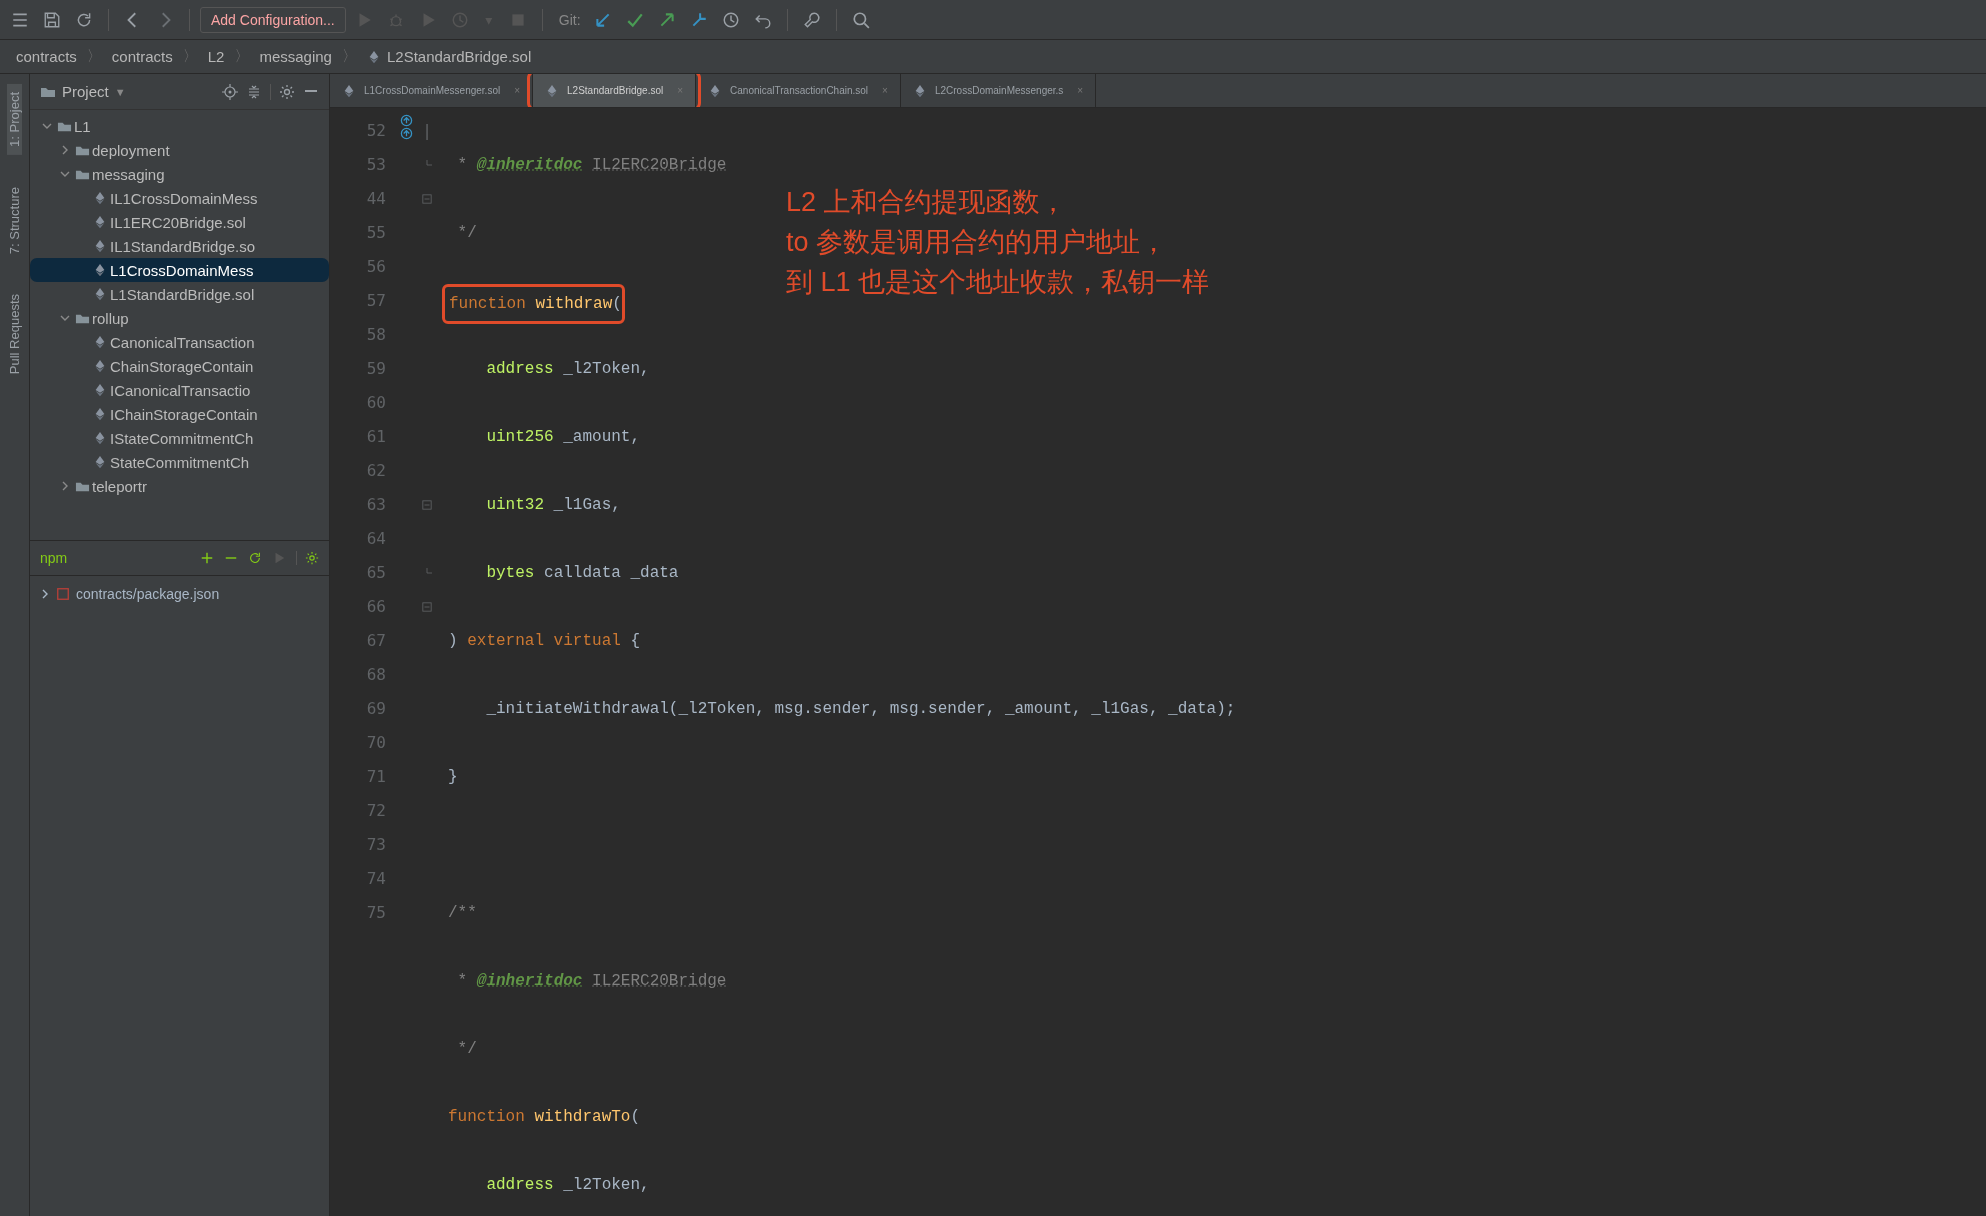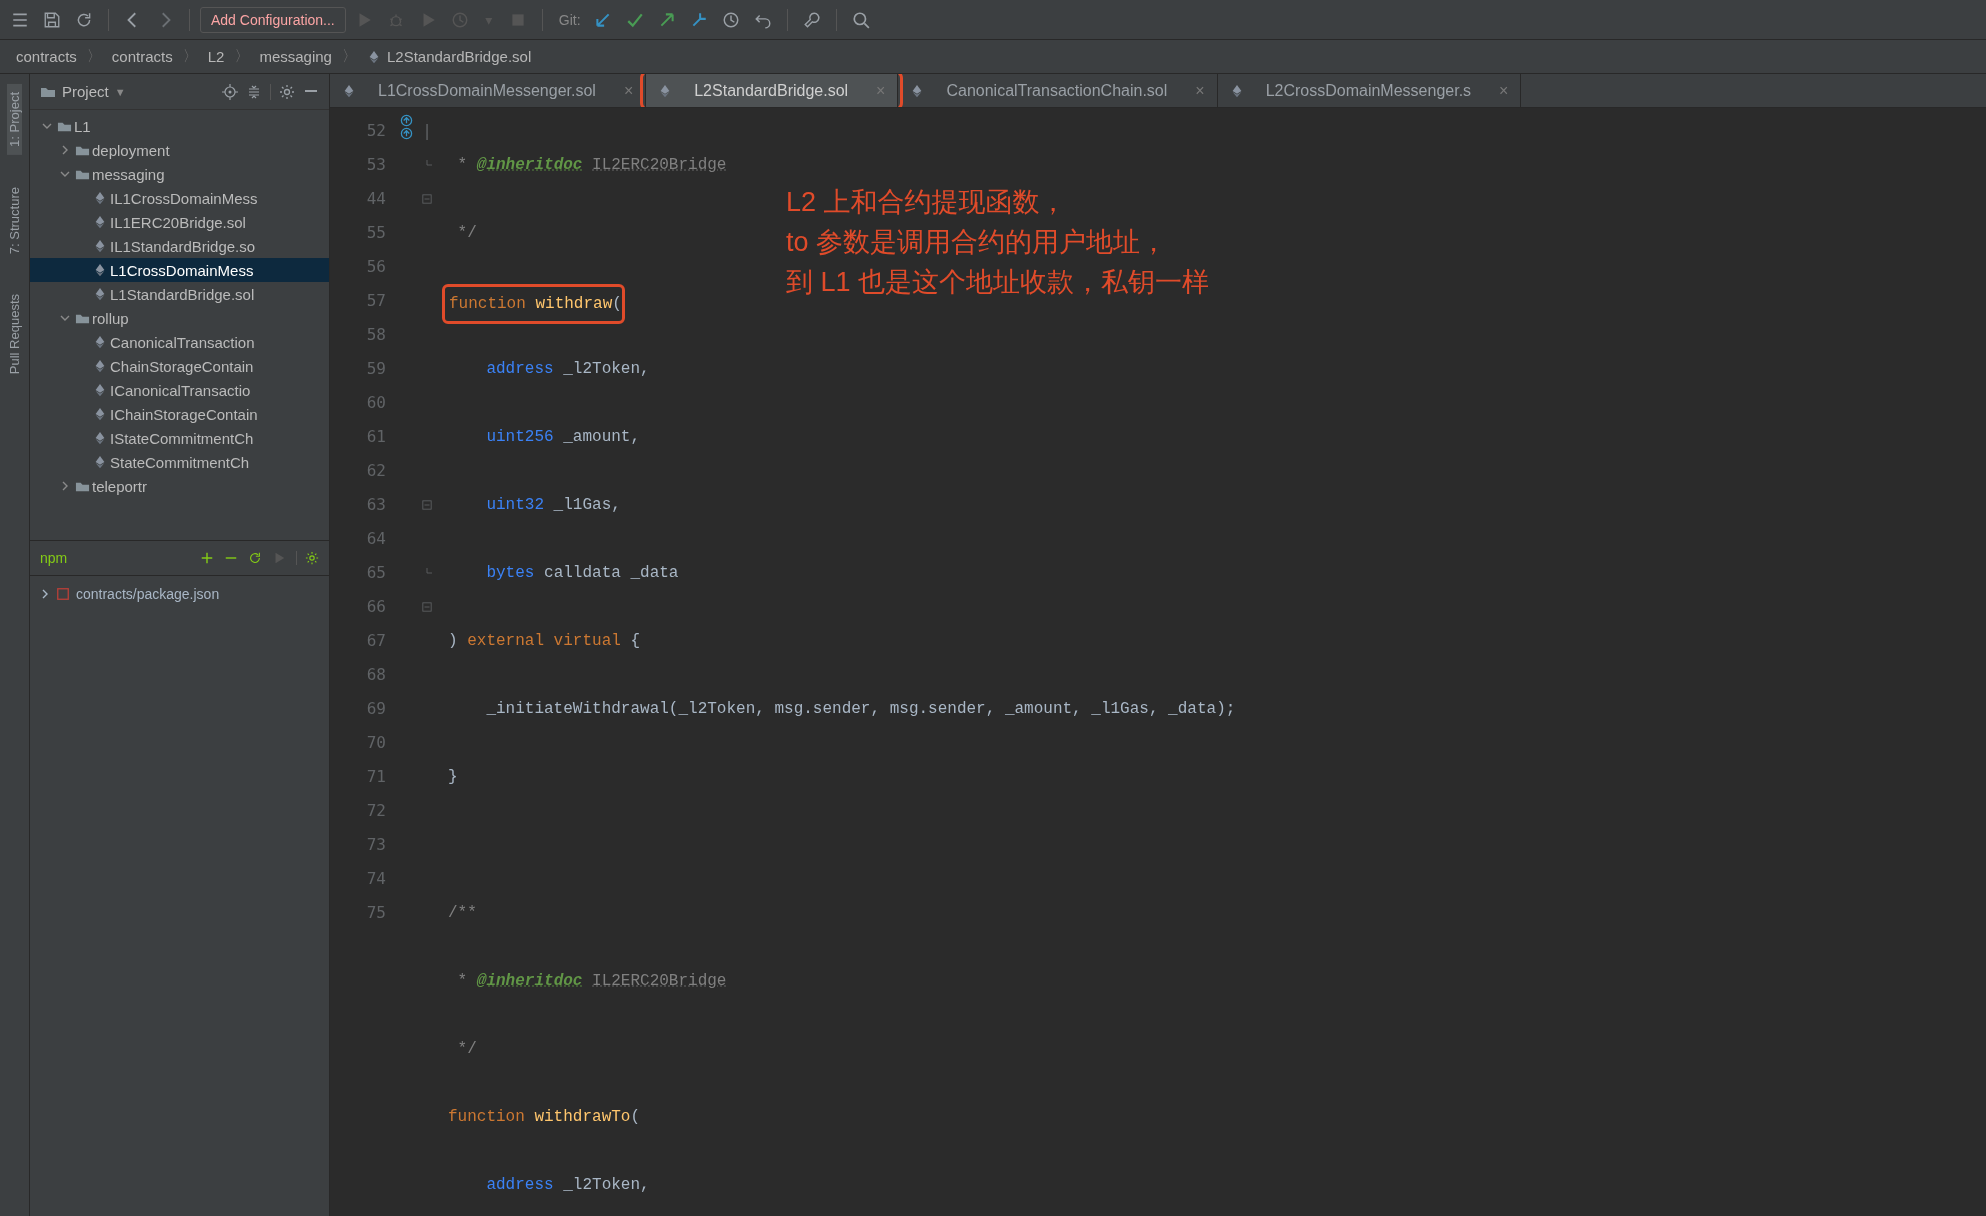--- a/index.html
+++ b/index.html
@@ -28,44 +28,44 @@
 .leftcol .ltab{writing-mode:vertical-rl;transform:rotate(180deg);color:#9aa0a6;font-size:13px;cursor:pointer;padding:8px 0;display:flex;align-items:center;gap:6px;}
 .leftcol .ltab.active{background:#4e5254;}
 
 .sidebar{width:300px;background:#3c3f41;border-right:1px solid #282828;display:flex;flex-direction:column;}
 .side-hdr{display:flex;align-items:center;height:36px;padding:0 10px;gap:8px;border-bottom:1px solid #323232;}
 .side-hdr .title{display:flex;align-items:center;gap:6px;color:#bbb;cursor:pointer;font-size:15px;}
 .side-hdr .spacer{flex:1;}
 .side-hdr .ic{color:#9aa0a6;cursor:pointer;display:flex;}
 .tree{flex:0 0 auto;overflow:auto;padding:4px 0;font-size:15px;height:430px;}
 .tree .row{display:flex;align-items:center;height:24px;padding:0 0 0 10px;cursor:pointer;white-space:nowrap;overflow:hidden;color:#bbb;}
-.tree .row.selected{background:#0d293e;color:#fff;}
+.tree .row.selected{background:#0d293e;color:#fff;border-radius:7px;}
 .tree .chev{width:14px;display:inline-flex;justify-content:center;color:#8a8a8a;}
 .tree .ind{display:inline-block;}
 .tree .fic{width:20px;display:inline-flex;align-items:center;justify-content:center;}
 .npm-hdr{display:flex;align-items:center;height:36px;border-top:1px solid #282828;border-bottom:1px solid #282828;padding:0 10px;gap:10px;color:#84cc16;}
 .npm-hdr .spacer{flex:1;}
 .npm-tree{padding:6px 0;}
 .pkg-icon{color:#b84039;}
 
 .editor-wrap{flex:1;display:flex;flex-direction:column;min-width:0;}
 .tabs{display:flex;height:34px;background:#3c3f41;align-items:stretch;border-bottom:1px solid #282828;overflow:hidden;}
-.tab{display:flex;align-items:center;gap:22px;padding:0 12px;color:#9aa0a6;border-right:1px solid #282828;cursor:pointer;font-size:16px;position:relative;}
+.tab{display:flex;align-items:center;gap:8px;padding:0 12px;color:#9aa0a6;border-right:1px solid #282828;cursor:pointer;font-size:10px;position:relative;}
 .tab.active{background:#4e5254;color:#d0d0d0;}
 .tab .close{color:#777;margin-left:6px;}
 .tab-highlight{position:absolute;inset:-4px -6px;border:3px solid #e04b2a;border-radius:8px;pointer-events:none;}
 .editor-body{flex:1;display:flex;min-height:0;background:#2b2b2b;}
 .gutter{width:70px;text-align:right;padding:6px 14px 0 0;color:#606366;font:16px/34px Menlo,Consolas,monospace;user-select:none;}
 .fold-gutter{width:18px;padding-top:6px;color:#606366;font:16px/34px Menlo,Consolas,monospace;}
 .fold-gutter .fc{height:34px;display:flex;align-items:center;justify-content:center;}
 .mark-gutter{width:18px;padding-top:6px;}
 .code{flex:1;padding:6px 0 0 12px;font:16px/34px Menlo,Consolas,monospace;white-space:pre;color:#a9b7c6;position:relative;min-width:0;overflow:hidden;}
 .code .line{height:34px;font-family:Liberation Mono, monospace;}
 .kw{color:#cc7832;}
-.ty{color:#3b82f6;}
+.ty{color:#bef264;}
 .id{color:#a9b7c6;}
 .fn{color:#ffc66d;}
 .tag{color:#619646;font-style:italic;font-weight:bold;text-decoration:underline dotted #4a6b3a;}
 .cmtref{color:#808080;text-decoration:underline dotted #555;}
 .cmt{color:#808080;}
 .fn-box{display:inline-block;border:3px solid #e04b2a;border-radius:6px;padding:0 0 0 4px;margin-left:-6px;}
 .annotation{position:absolute;color:#e04b2a;font:27px/40px "PingFang SC","Microsoft YaHei",sans-serif;white-space:pre;pointer-events:none;}
 svg{display:block;}
 </style>
 </head>

